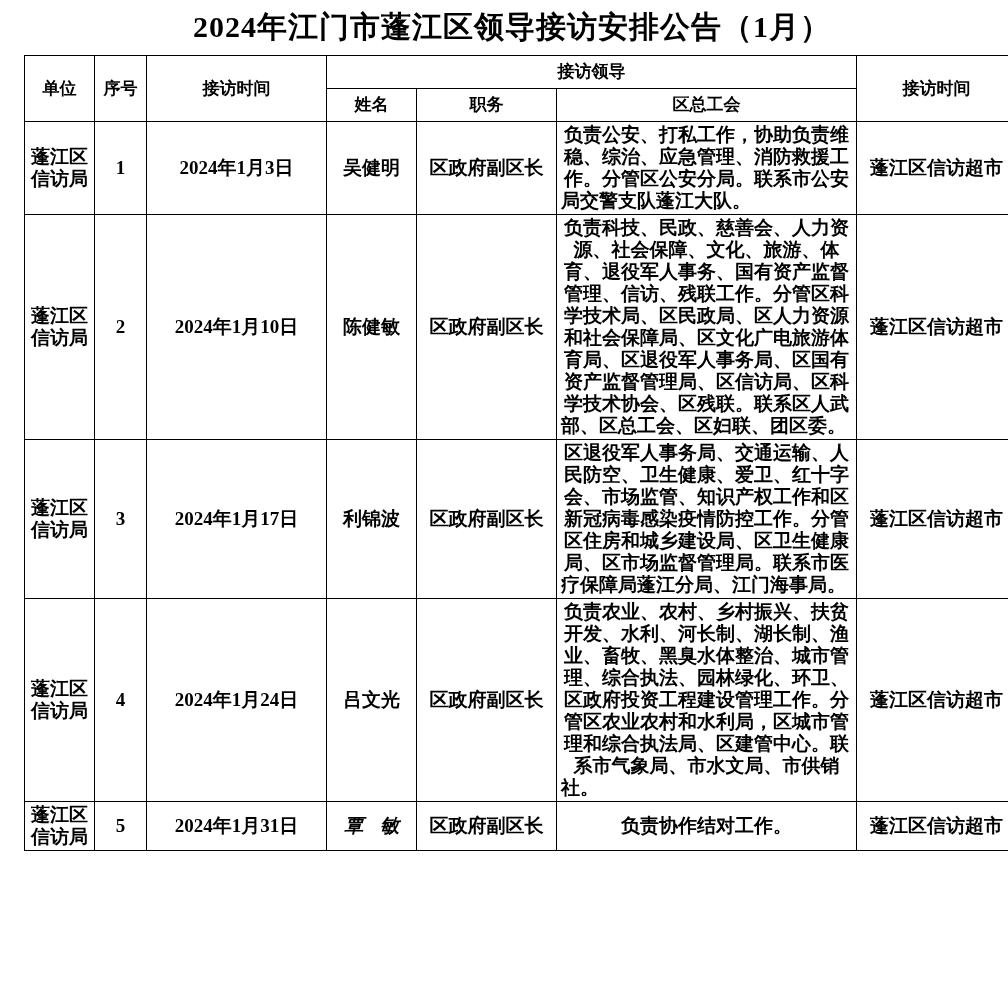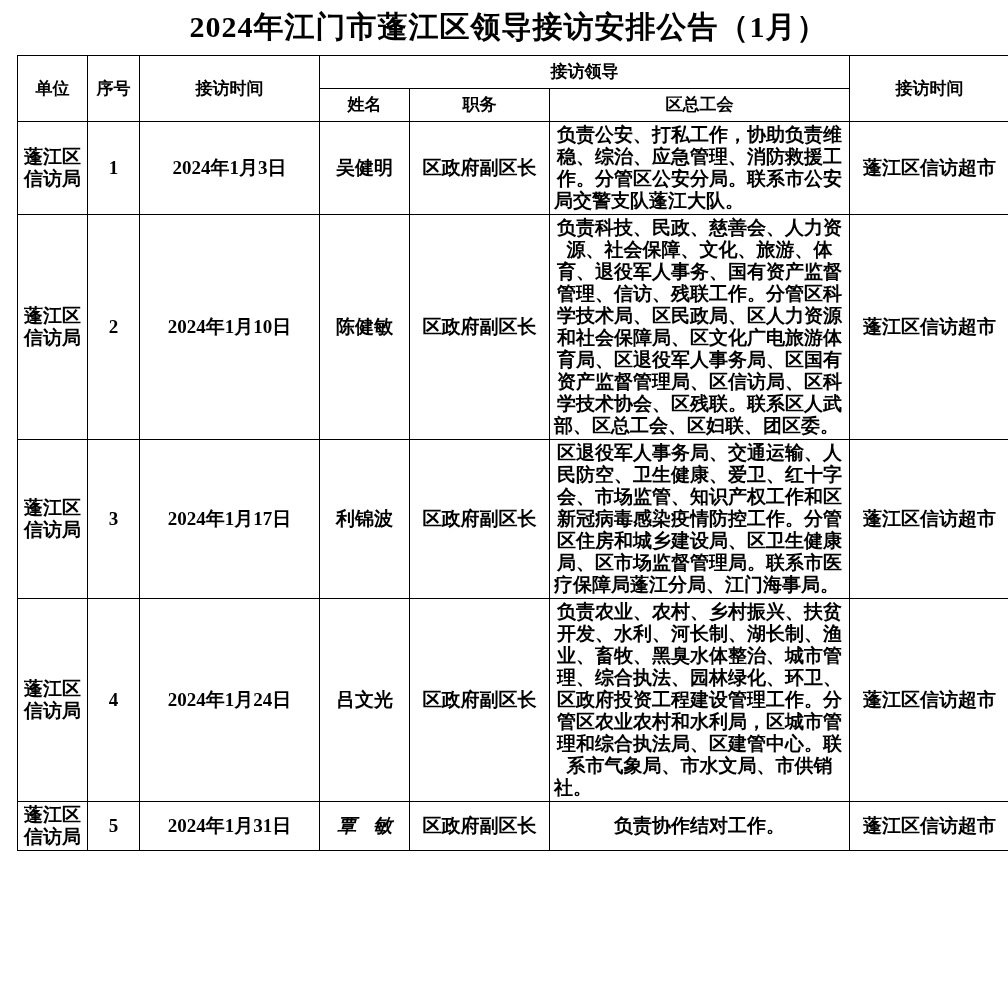--- a/index.html
+++ b/index.html
@@ -10,21 +10,21 @@
   body {
     width: 1008px;
     height: 981px;
     font-family: "Liberation Serif", "DejaVu Serif", serif;
     color: #000000;
     overflow: hidden;
   }
   .page {
     width: 1008px;
     box-sizing: border-box;
-    padding: 6px 8px 0 17px;
+    padding: 6px 8px 0 24px;
   }
   .doc-title {
     text-align: center;
     font-size: 30px;
     font-weight: bold;
     letter-spacing: 1px;
     line-height: 38px;
     margin: 2px 0 6px 0;
     white-space: nowrap;
   }

